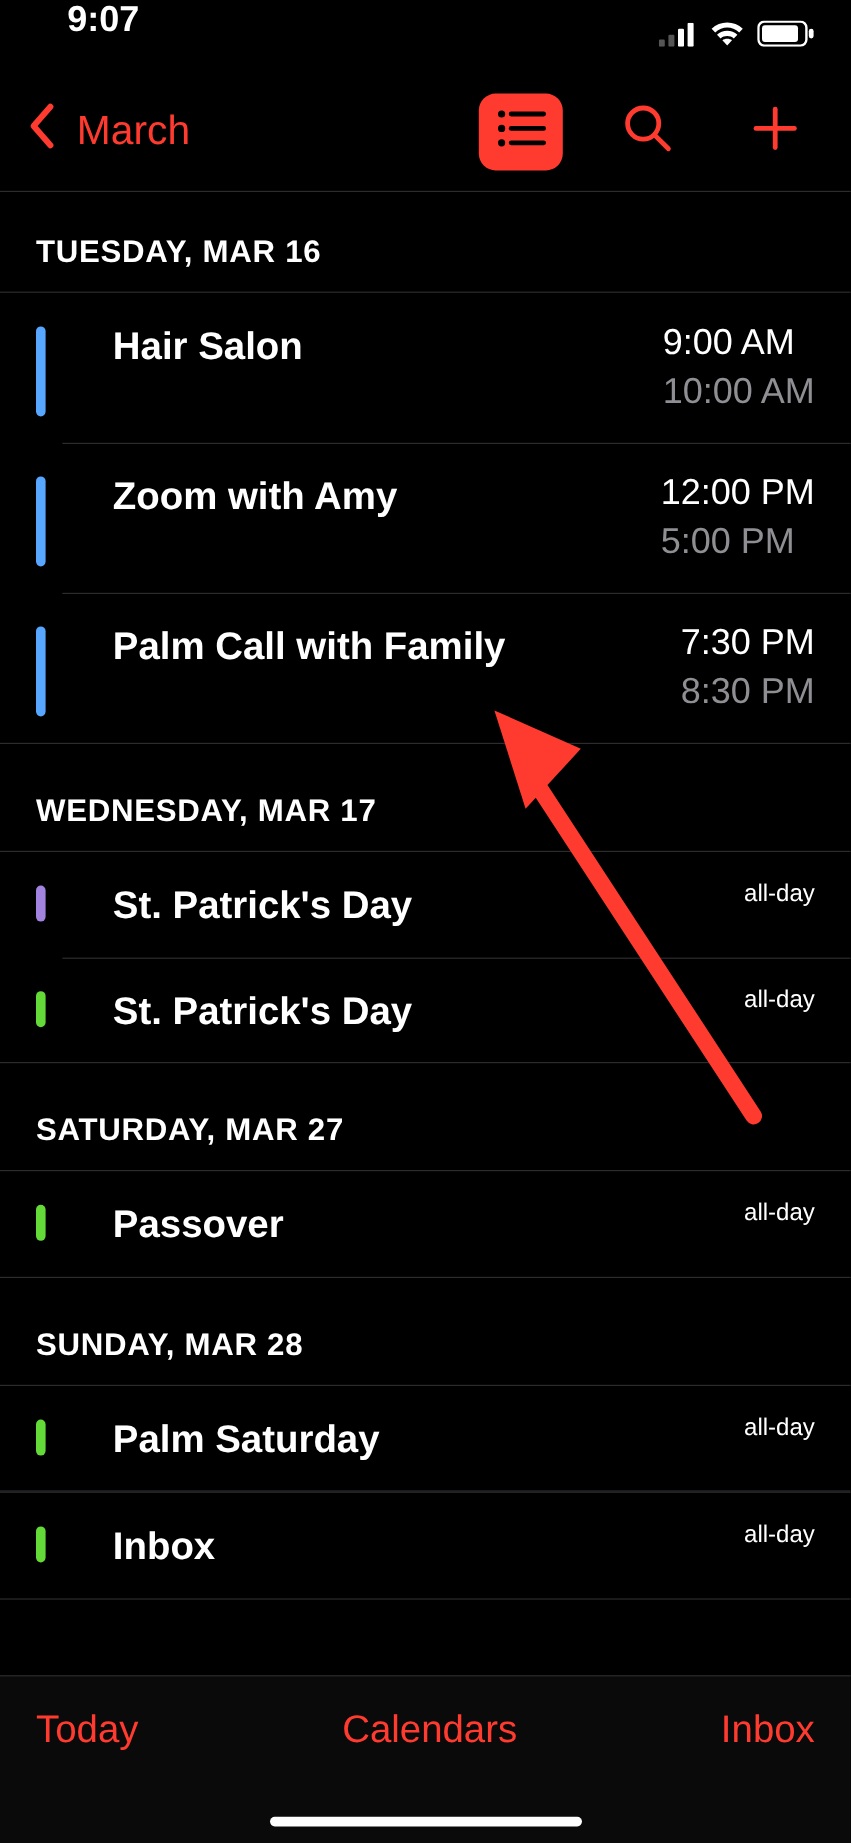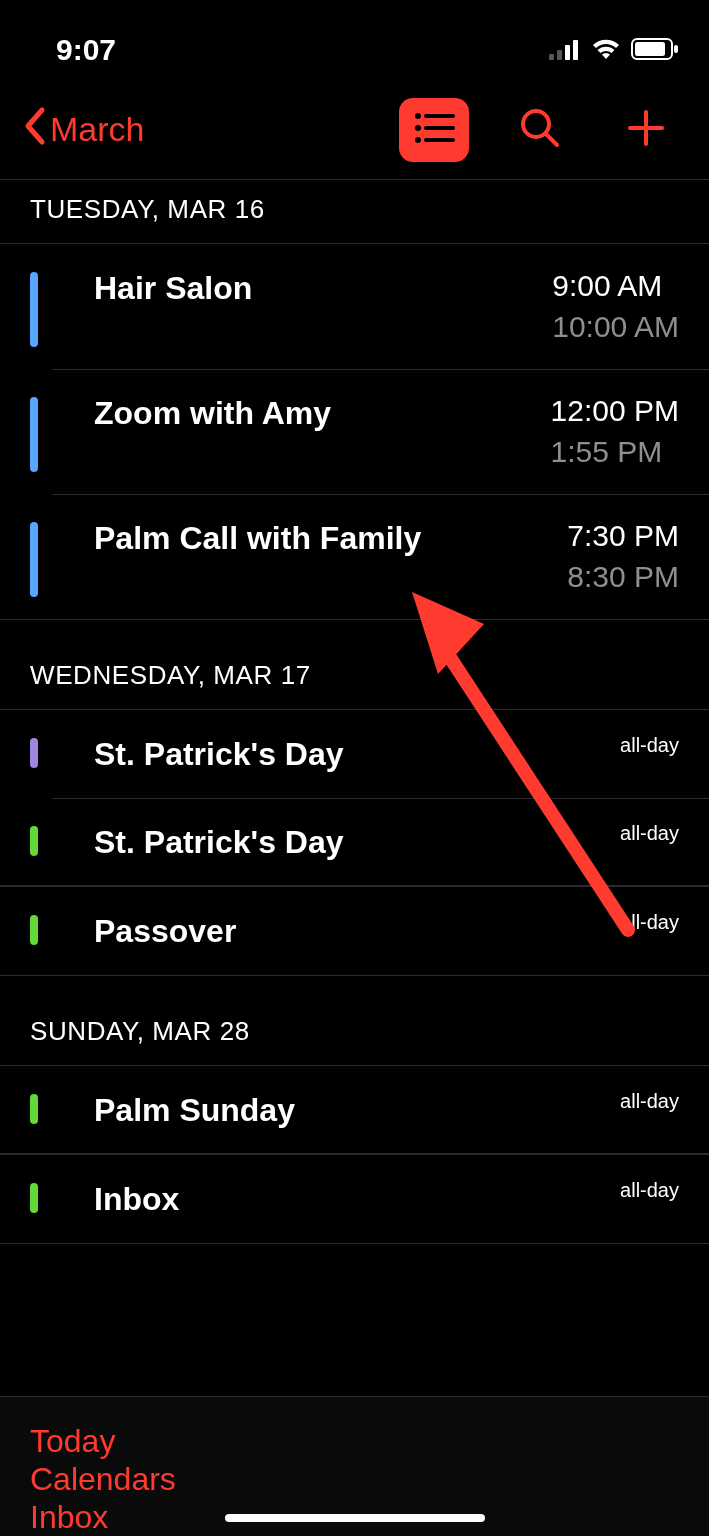--- a/index.html
+++ b/index.html
@@ -2,56 +2,56 @@
 <html><head>
 <meta charset="utf-8">
 <style>
   * { margin:0; padding:0; box-sizing:border-box; -webkit-font-smoothing:antialiased; }
   html,body { width:709px; height:1536px; background:#000; color:#fff;
     font-family:-apple-system,"SF Pro Text","Helvetica Neue",Arial,sans-serif;
     overflow:hidden; position:relative; }
   :root { --accent:#ff3b30; --gray:#8e8e93; --sep:#2c2c2e; }
 
   
-  .status-bar { height:60px; display:flex; align-items:center; justify-content:space-between;
-    padding:0 30px 0 56px; font-size:30px; font-weight:600;margin-top:20px; }
+  .status-bar { height:60px; display:flex; justify-content:space-between;
+    padding:0 30px 0 56px; font-size:30px; font-weight:600; }
   .status-right { display:flex; align-items:center; gap:10px; }
 
   
   .nav-bar { height:100px; display:flex; align-items:center; padding:0 28px 0 14px;
     border-bottom:1px solid var(--sep); }
   .back { display:flex; align-items:center; color:var(--accent); font-size:34px; font-weight:400;
-    gap:2px; padding:6px 8px; }
+    gap:16px; padding:6px 8px; }
   .nav-spacer { flex:1; }
   .nav-btn { width:70px; height:70px; display:flex; align-items:center; justify-content:center;
     margin-left:36px; }
   .list-btn { background:var(--accent); border-radius:14px; width:70px; height:64px; }
 
   
-  .section-header { font-size:26px; font-weight:400; letter-spacing:0.6px;
+  .section-header { font-size:26px; font-weight:700; letter-spacing:0.6px;
     padding:40px 30px 18px; color:#fff; text-transform:uppercase; }
   .section-header.first { padding-top:34px; }
 
   
   .day-group { border-top:1px solid var(--sep); border-bottom:1px solid var(--sep); }
   .event-row { display:flex; align-items:flex-start; padding:22px 30px 22px 30px; position:relative;gap:40px; }
   .event-row + .event-row::before { content:""; position:absolute; left:52px; right:0; top:0;
     height:1px; background:var(--sep); }
   .dot { width:8px; border-radius:4px; margin-right:16px; margin-top:6px; align-self:stretch;
     min-height:48px; }
   .dot.short { min-height:30px; align-self:flex-start; }
   .ev-title { font-size:32px; font-weight:600; flex:1; line-height:1.3; padding-top:2px; }
   .ev-times { font-size:30px; line-height:1.35; }
   .ev-end { color:var(--gray); }
   .allday { font-size:20px; color:#fff; }
 
   
   .toolbar { position:absolute; bottom:0; left:0; right:0; height:140px; background:#0a0a0a;
     border-top:1px solid var(--sep); display:flex; align-items:flex-start;
-    justify-content:space-between; padding:26px 30px 0; color:var(--accent); font-size:32px;flex-direction:column; }
+    justify-content:space-between; padding:26px 30px 0; color:var(--accent); font-size:32px; }
   .home-indicator { position:absolute; bottom:14px; left:50%; transform:translateX(-50%);
     width:260px; height:8px; background:#fff; border-radius:4px; }
 
   .scroll { position:absolute; top:160px; bottom:140px; left:0; right:0; overflow:hidden; }
 
   
   .arrow-overlay { position:absolute; pointer-events:none; }
 </style>
 </head>
 <body>
@@ -133,21 +133,21 @@
         <div class="ev-times">
           <div>9:00 AM</div>
           <div class="ev-end">10:00 AM</div>
         </div>
       </div>
       <div class="event-row">
         <div class="dot" style="background: rgb(87, 166, 255);"></div>
         <div class="ev-title">Zoom with Amy</div>
         <div class="ev-times">
           <div>12:00 PM</div>
-          <div class="ev-end">1:55 PM</div>
+          <div class="ev-end">5:00 PM</div>
         </div>
       </div>
       <div class="event-row">
         <div class="dot" style="background: rgb(87, 166, 255);"></div>
         <div class="ev-title">Palm Call with Family</div>
         <div class="ev-times">
           <div>7:30 PM</div>
           <div class="ev-end">8:30 PM</div>
         </div>
       </div>
@@ -162,34 +162,35 @@
         </div>
       </div>
       <div class="event-row">
         <div class="dot short" style="background: rgb(99, 218, 56);"></div>
         <div class="ev-title">St. Patrick's Day</div>
         <div class="ev-times">
           <div class="allday">all-day</div>
         </div>
       </div>
     </div>
+    <div class="section-header">SATURDAY, MAR 27</div>
     <div class="day-group">
       <div class="event-row">
         <div class="dot short" style="background: rgb(99, 218, 56);"></div>
         <div class="ev-title">Passover</div>
         <div class="ev-times">
           <div class="allday">all-day</div>
         </div>
       </div>
     </div>
     <div class="section-header">SUNDAY, MAR 28</div>
     <div class="day-group">
       <div class="event-row">
         <div class="dot short" style="background: rgb(99, 218, 56);"></div>
-        <div class="ev-title">Palm Sunday</div>
+        <div class="ev-title">Palm Saturday</div>
         <div class="ev-times">
           <div class="allday">all-day</div>
         </div>
       </div>
     </div>
     <div class="day-group">
       <div class="event-row">
         <div class="dot short" style="background: rgb(99, 218, 56);"></div>
         <div class="ev-title">Inbox</div>
         <div class="ev-times">

